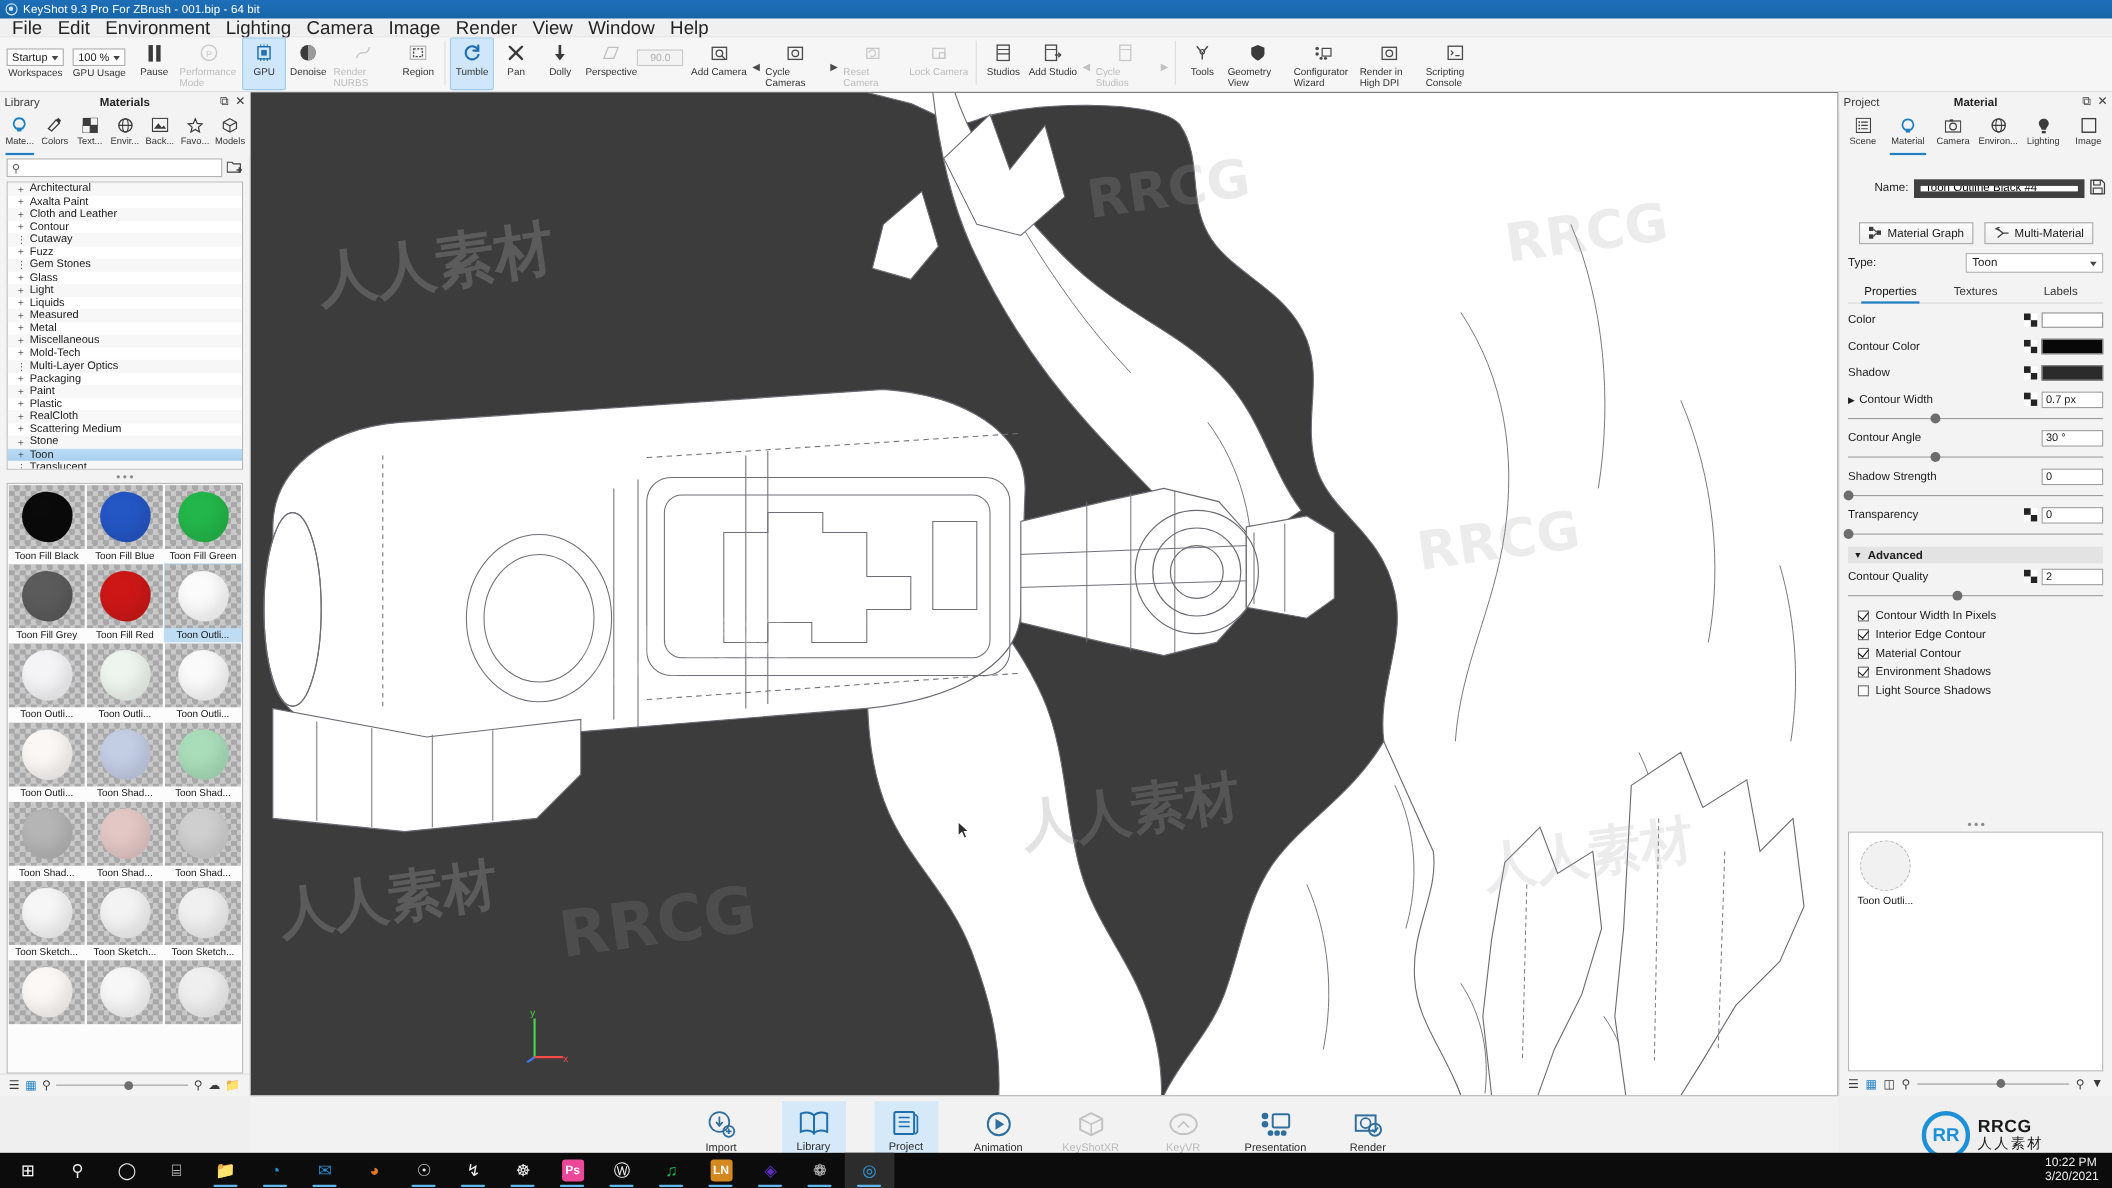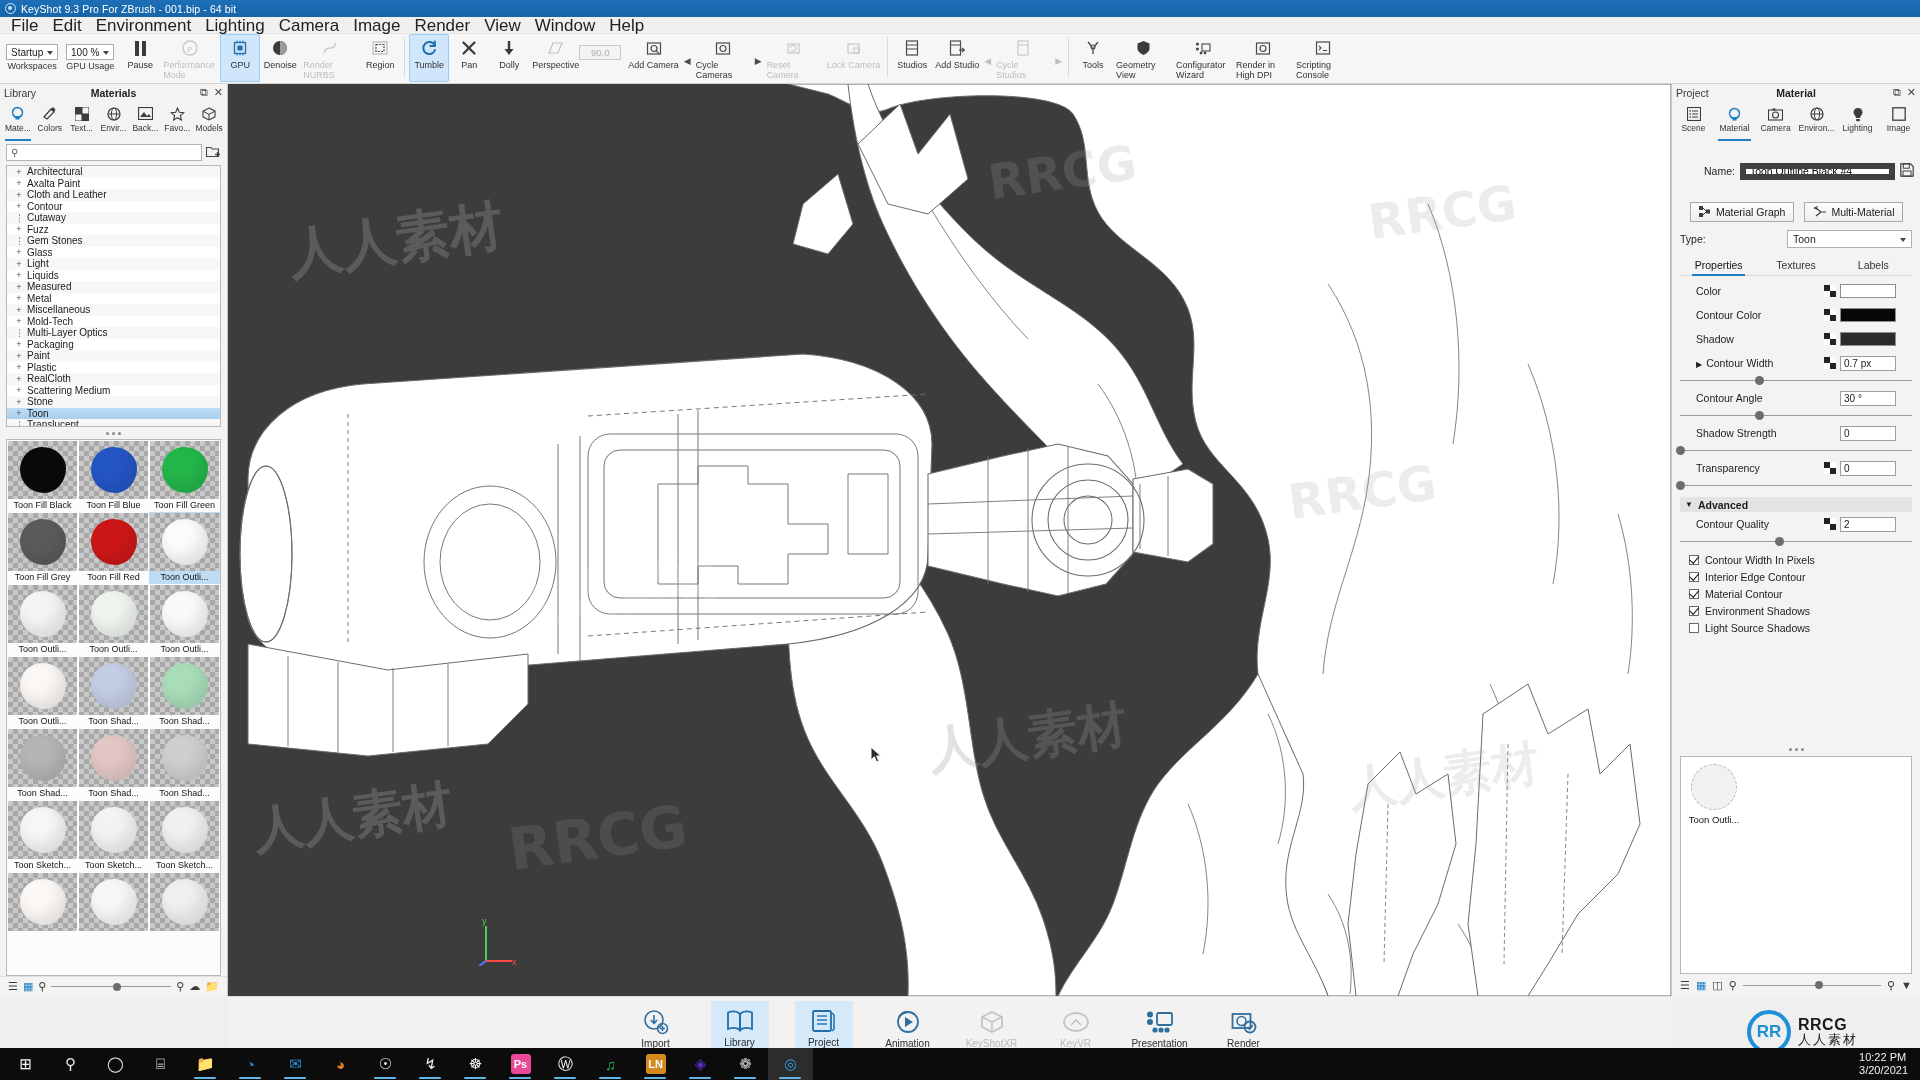--- a/index.html
+++ b/index.html
@@ -224,21 +224,21 @@
     content:""; position:absolute; right:5px; top:7px;
     border-left:3.5px solid transparent; border-right:3.5px solid transparent; border-top:4px solid #444;
   }
   .subtabs { display:flex; margin:9px 8px 0 8px; border-bottom:1px solid #d7d7d7; }
   .subtab {
     flex:1; text-align:center; font-size:10.5px; color:#333; padding:2px 0 4px 0; cursor:default; position:relative;
   }
   .subtab.active { color:#111; }
   .subtab.active:after{ content:""; position:absolute; left:12px; right:12px; bottom:-1px; height:2px; background:#1f7fc4;}
 
-  .prow { display:flex; align-items:center; height:24px; padding:0 24px; gap:4px; }
+  .prow { display:flex; align-items:center; height:24px; padding:0 8px; gap:4px; }
   .prow .plbl { font-size:10.5px; color:#1c1c1c; flex:1; }
   .tex-ico {
     width:12px; height:12px; flex:0 0 auto;
     background:
       linear-gradient(#232323,#232323) 0 0/6px 6px no-repeat,
       linear-gradient(#fff,#fff) 6px 0/6px 6px no-repeat,
       linear-gradient(#fff,#fff) 0 6px/6px 6px no-repeat,
       linear-gradient(#232323,#232323) 6px 6px/6px 6px no-repeat;
     border:0;
   }

